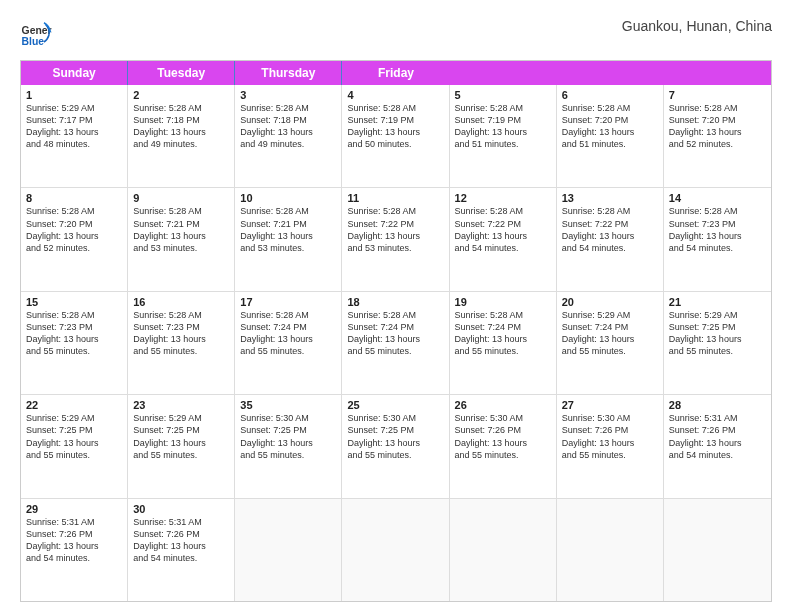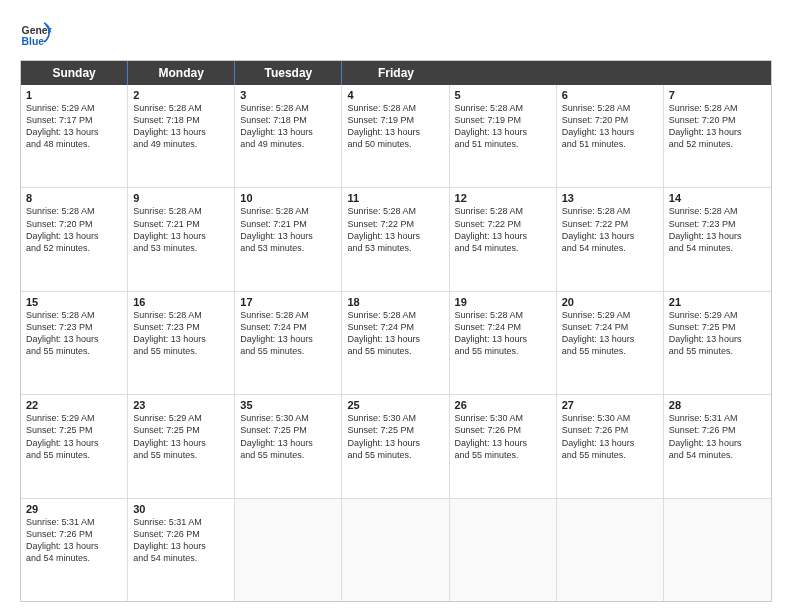--- a/index.html
+++ b/index.html
@@ -47,21 +47,21 @@
     }
     .calendar {
       flex: 1;
       display: flex;
       flex-direction: column;
       border: 1px solid #ccc;
     }
     .cal-header {
       display: grid;
       grid-template-columns: repeat(7, 1fr);
-      background: #404040;
+      background: #d946ef;
     }
     .cal-header-cell {
       color: #fff;
       font-size: 12px;
       font-weight: bold;
       text-align: center;
       padding: 5px 2px;
       border-right: 1px solid #4a7fcc;
     }
     .cal-header-cell:last-child { border-right: none; }
@@ -106,28 +106,29 @@
   <div class="header">
     <div class="logo">
       <svg class="logo-icon" viewBox="0 0 40 40">
         <text x="2" y="20" font-size="13" font-weight="bold" fill="#333">General</text>
         <text x="2" y="34" font-size="13" font-weight="bold" fill="#1565c0">Blue</text>
         <path d="M32 8 Q38 14 36 22 Q34 28 30 30" stroke="#1565c0" stroke-width="2" fill="none"></path>
         <path d="M30 6 Q37 10 38 18" stroke="#1976d2" stroke-width="2" fill="none"></path>
       </svg>
     </div>
     <div class="title-block">
+      <div class="location">Guankou, Hunan, China</div>
     </div>
   </div>
 
   <div class="calendar">
     <div class="cal-header">
       <div class="cal-header-cell">Sunday</div>
-      <div class="cal-header-cell">Monday</div>
       <div class="cal-header-cell">Tuesday</div>
+      <div class="cal-header-cell">Thursday</div>
       <div class="cal-header-cell">Friday</div>
     </div>
     <div class="cal-body">
 
       <div class="cal-row">
         <div class="cal-cell">
           <div class="day-num">1</div>
           <div class="cell-line">Sunrise: 5:29 AM</div>
           <div class="cell-line">Sunset: 7:17 PM</div>
           <div class="cell-line">Daylight: 13 hours</div>

